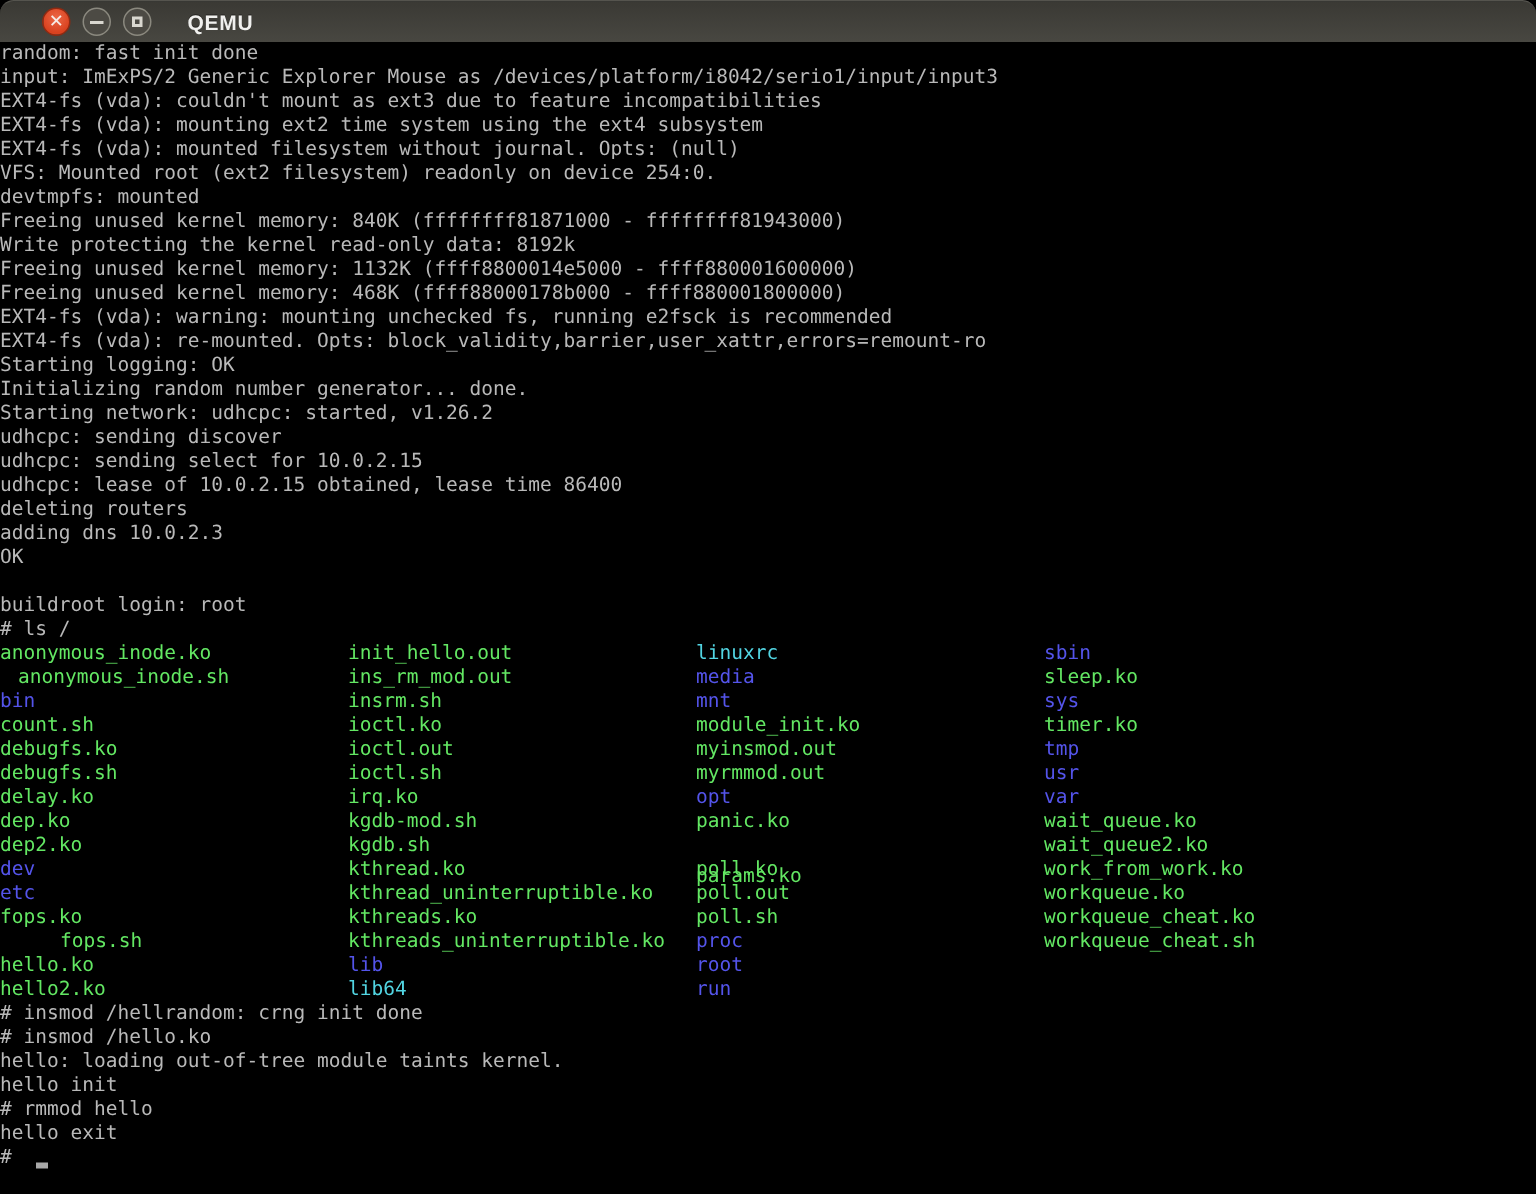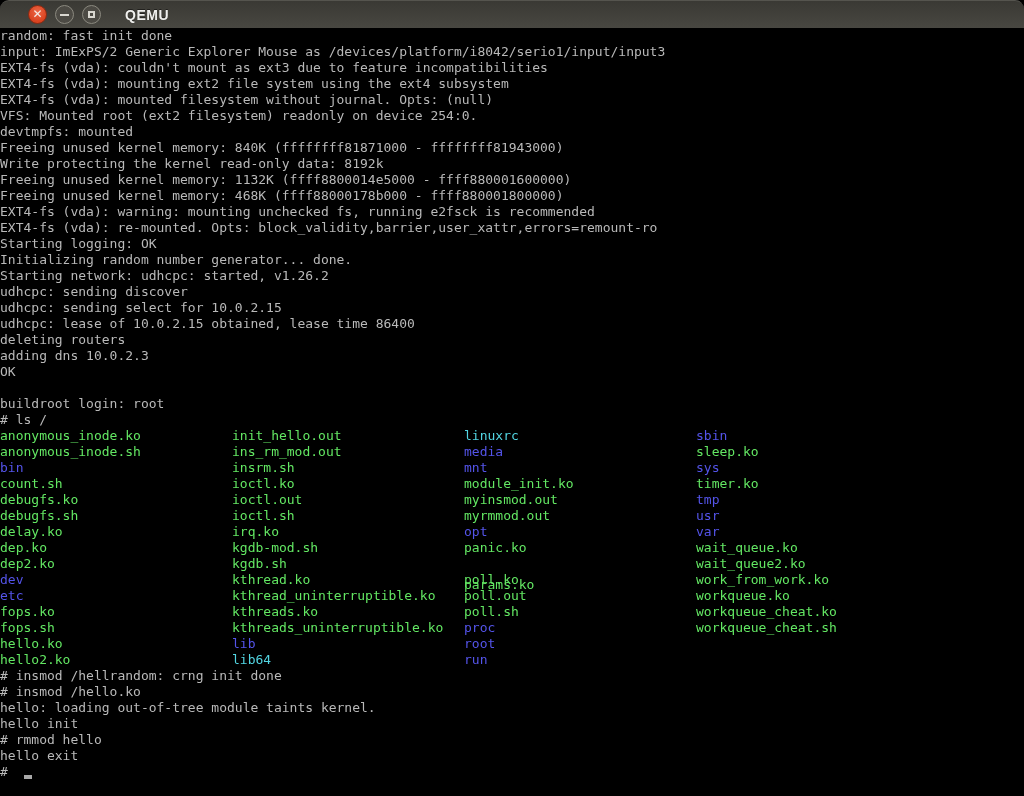--- a/index.html
+++ b/index.html
@@ -80,21 +80,21 @@
       <span class="glyph-max"></span>
     </div>
     <span class="tb-title">QEMU</span>
   </div>
 
   <div class="screen">
     <div id="boot-log">
         <div class="line">random: fast init done</div>
         <div class="line">input: ImExPS/2 Generic Explorer Mouse as /devices/platform/i8042/serio1/input/input3</div>
         <div class="line">EXT4-fs (vda): couldn't mount as ext3 due to feature incompatibilities</div>
-        <div class="line">EXT4-fs (vda): mounting ext2 file system using the ext4 subsystem</div>
+        <div class="line">EXT4-fs (vda): mounting ext2 time system using the ext4 subsystem</div>
         <div class="line">EXT4-fs (vda): mounted filesystem without journal. Opts: (null)</div>
         <div class="line">VFS: Mounted root (ext2 filesystem) readonly on device 254:0.</div>
         <div class="line">devtmpfs: mounted</div>
         <div class="line">Freeing unused kernel memory: 840K (ffffffff81871000 - ffffffff81943000)</div>
         <div class="line">Write protecting the kernel read-only data: 8192k</div>
         <div class="line">Freeing unused kernel memory: 1132K (ffff8800014e5000 - ffff880001600000)</div>
         <div class="line">Freeing unused kernel memory: 468K (ffff88000178b000 - ffff880001800000)</div>
         <div class="line">EXT4-fs (vda): warning: mounting unchecked fs, running e2fsck is recommended</div>
         <div class="line">EXT4-fs (vda): re-mounted. Opts: block_validity,barrier,user_xattr,errors=remount-ro</div>
         <div class="line">Starting logging: OK</div>
@@ -111,21 +111,21 @@
         <div class="line"># ls /</div>
       </div>
     <div id="file-listing">
         <div class="lrow">
           <span class="cell t-exec" style="left: 0px;">anonymous_inode.ko</span>
           <span class="cell t-exec" style="left: 232px;">init_hello.out</span>
           <span class="cell t-link" style="left: 464px;">linuxrc</span>
           <span class="cell t-dir" style="left: 696px;">sbin</span>
         </div>
         <div class="lrow">
-          <span class="cell t-exec" style="left: 0px;">anonymous_inode.sh</span>
+          <span class="cell t-exec" style="left: 0px; padding-left: 12px;">anonymous_inode.sh</span>
           <span class="cell t-exec" style="left: 232px;">ins_rm_mod.out</span>
           <span class="cell t-dir" style="left: 464px;">media</span>
           <span class="cell t-exec" style="left: 696px;">sleep.ko</span>
         </div>
         <div class="lrow">
           <span class="cell t-dir" style="left: 0px;">bin</span>
           <span class="cell t-exec" style="left: 232px;">insrm.sh</span>
           <span class="cell t-dir" style="left: 464px;">mnt</span>
           <span class="cell t-dir" style="left: 696px;">sys</span>
         </div>
@@ -177,21 +177,21 @@
           <span class="cell t-exec" style="left: 464px;">poll.out</span>
           <span class="cell t-exec" style="left: 696px;">workqueue.ko</span>
         </div>
         <div class="lrow">
           <span class="cell t-exec" style="left: 0px;">fops.ko</span>
           <span class="cell t-exec" style="left: 232px;">kthreads.ko</span>
           <span class="cell t-exec" style="left: 464px;">poll.sh</span>
           <span class="cell t-exec" style="left: 696px;">workqueue_cheat.ko</span>
         </div>
         <div class="lrow">
-          <span class="cell t-exec" style="left: 0px;">fops.sh</span>
+          <span class="cell t-exec" style="left: 0px; padding-left: 40px;">fops.sh</span>
           <span class="cell t-exec" style="left: 232px;">kthreads_uninterruptible.ko</span>
           <span class="cell t-dir" style="left: 464px;">proc</span>
           <span class="cell t-exec" style="left: 696px;">workqueue_cheat.sh</span>
         </div>
         <div class="lrow">
           <span class="cell t-exec" style="left: 0px;">hello.ko</span>
           <span class="cell t-dir" style="left: 232px;">lib</span>
           <span class="cell t-dir" style="left: 464px;">root</span>
         </div>
         <div class="lrow">

